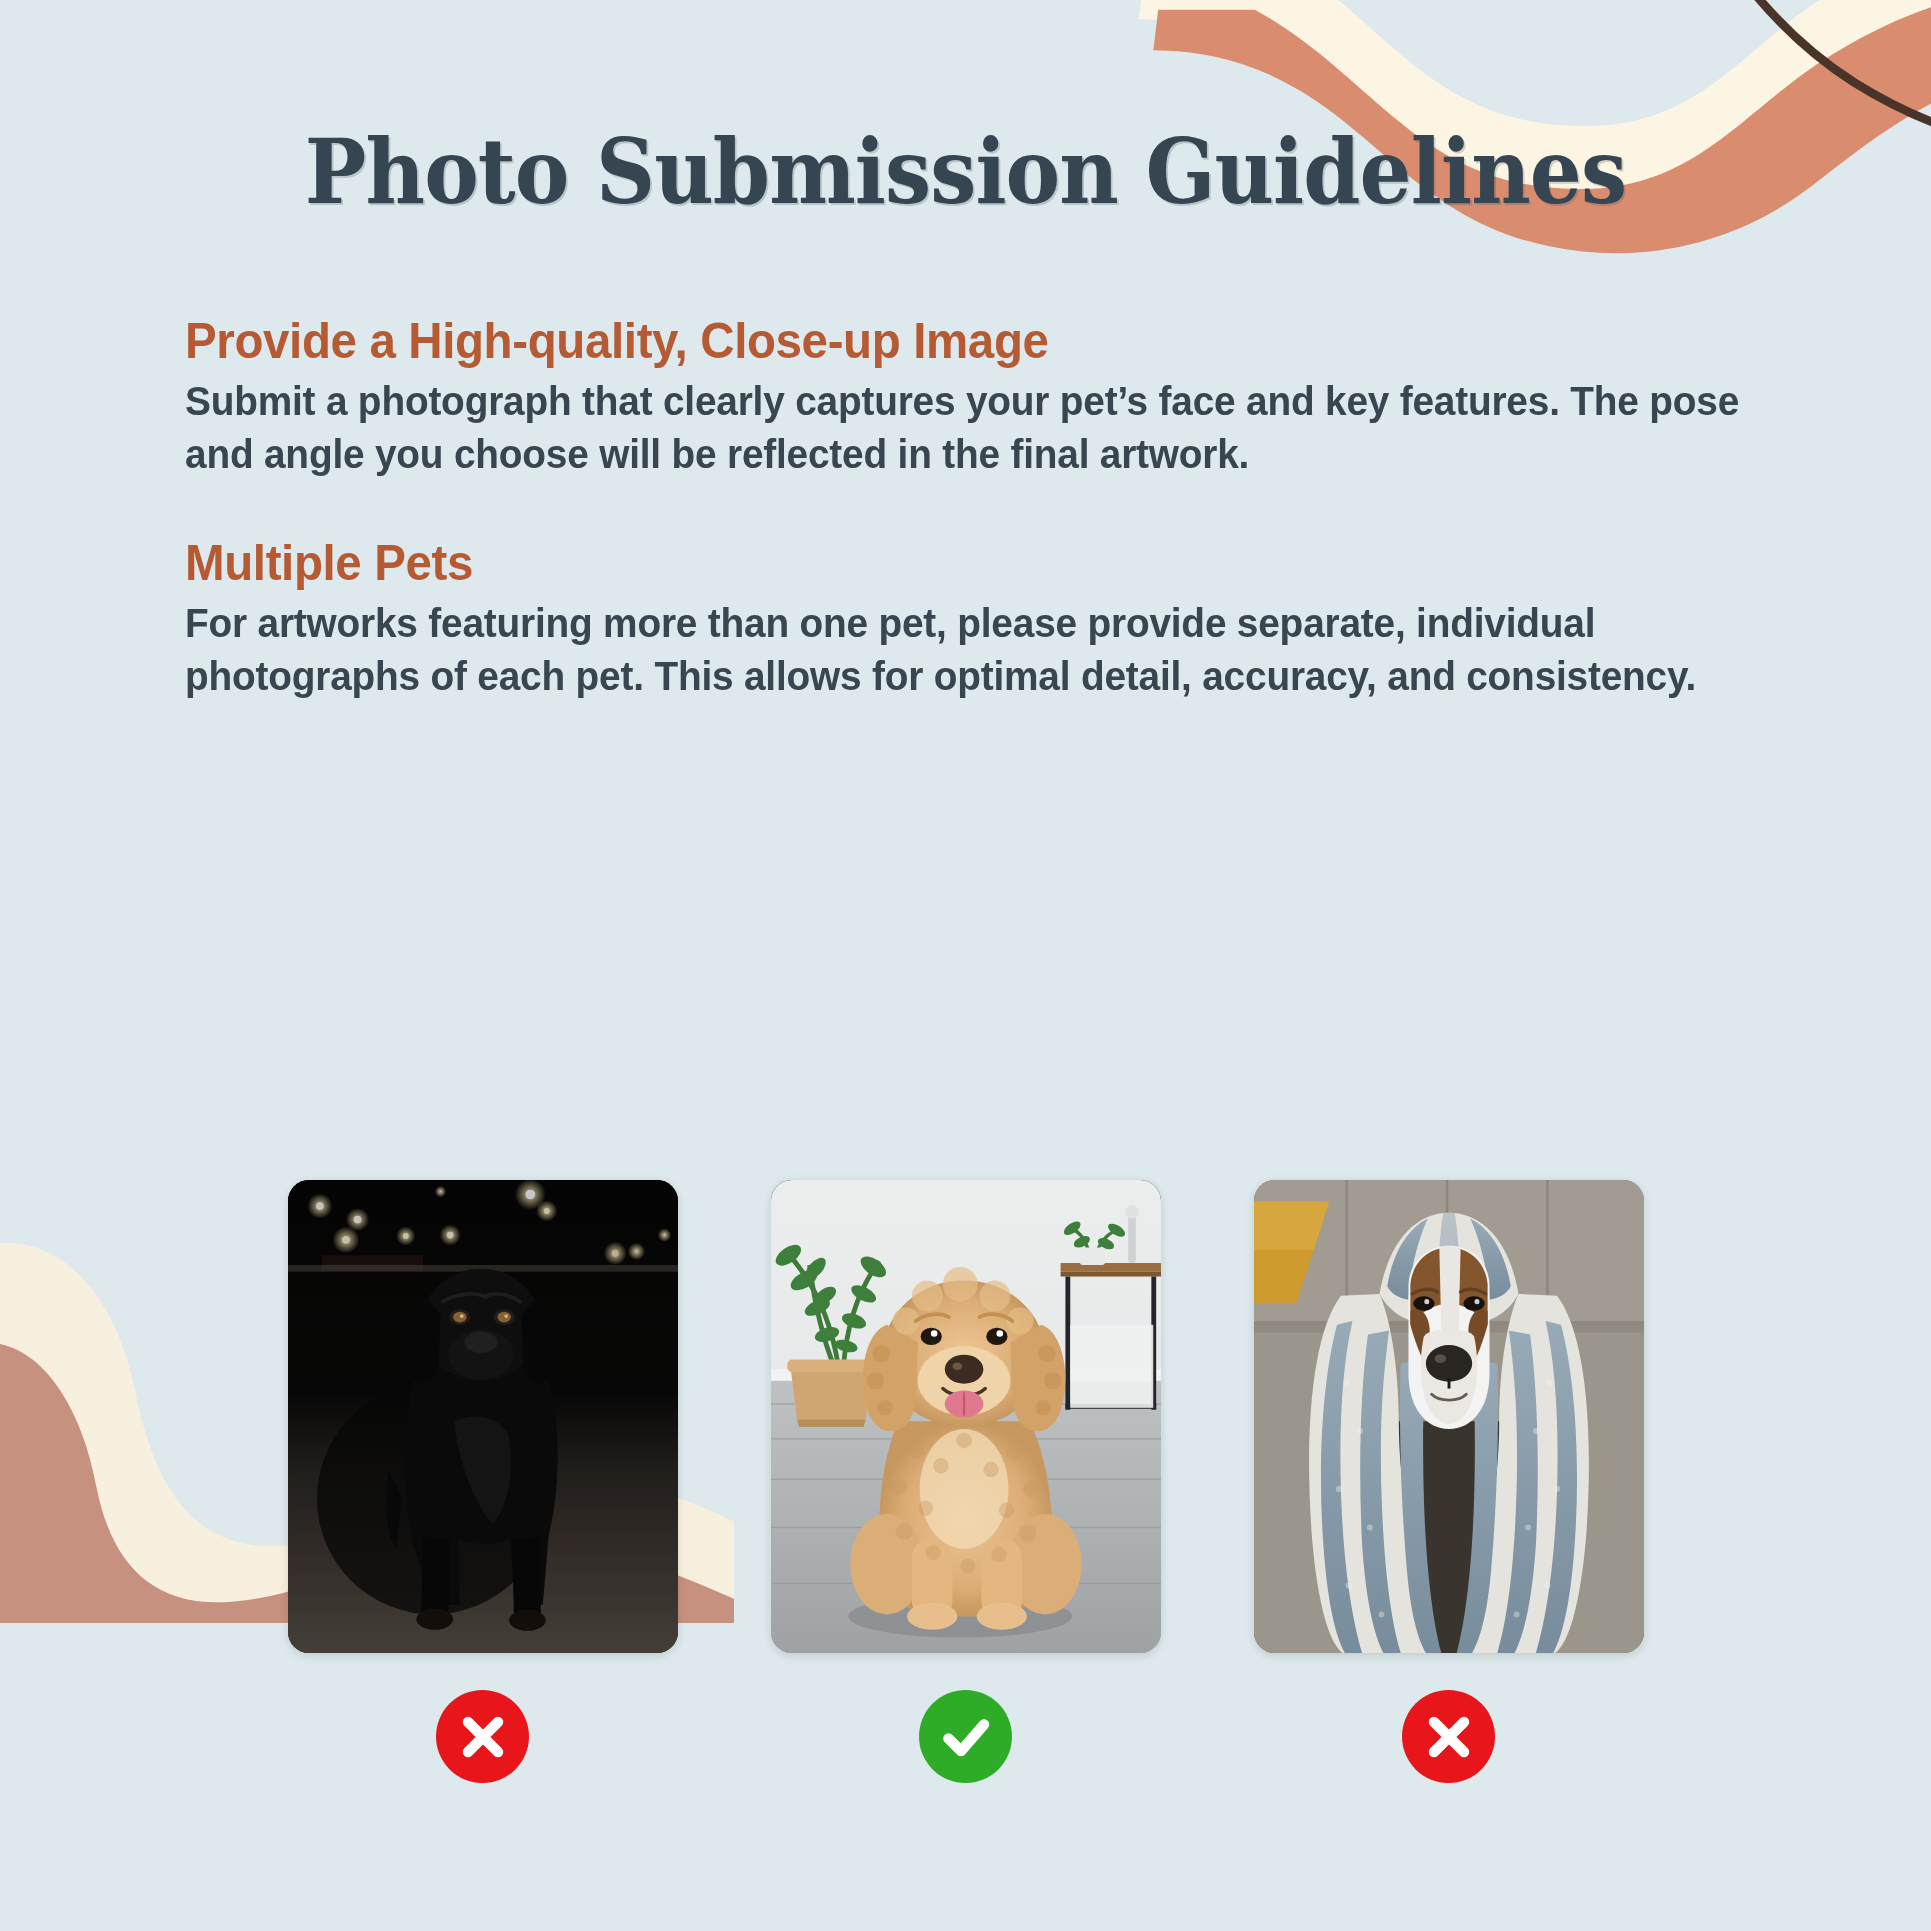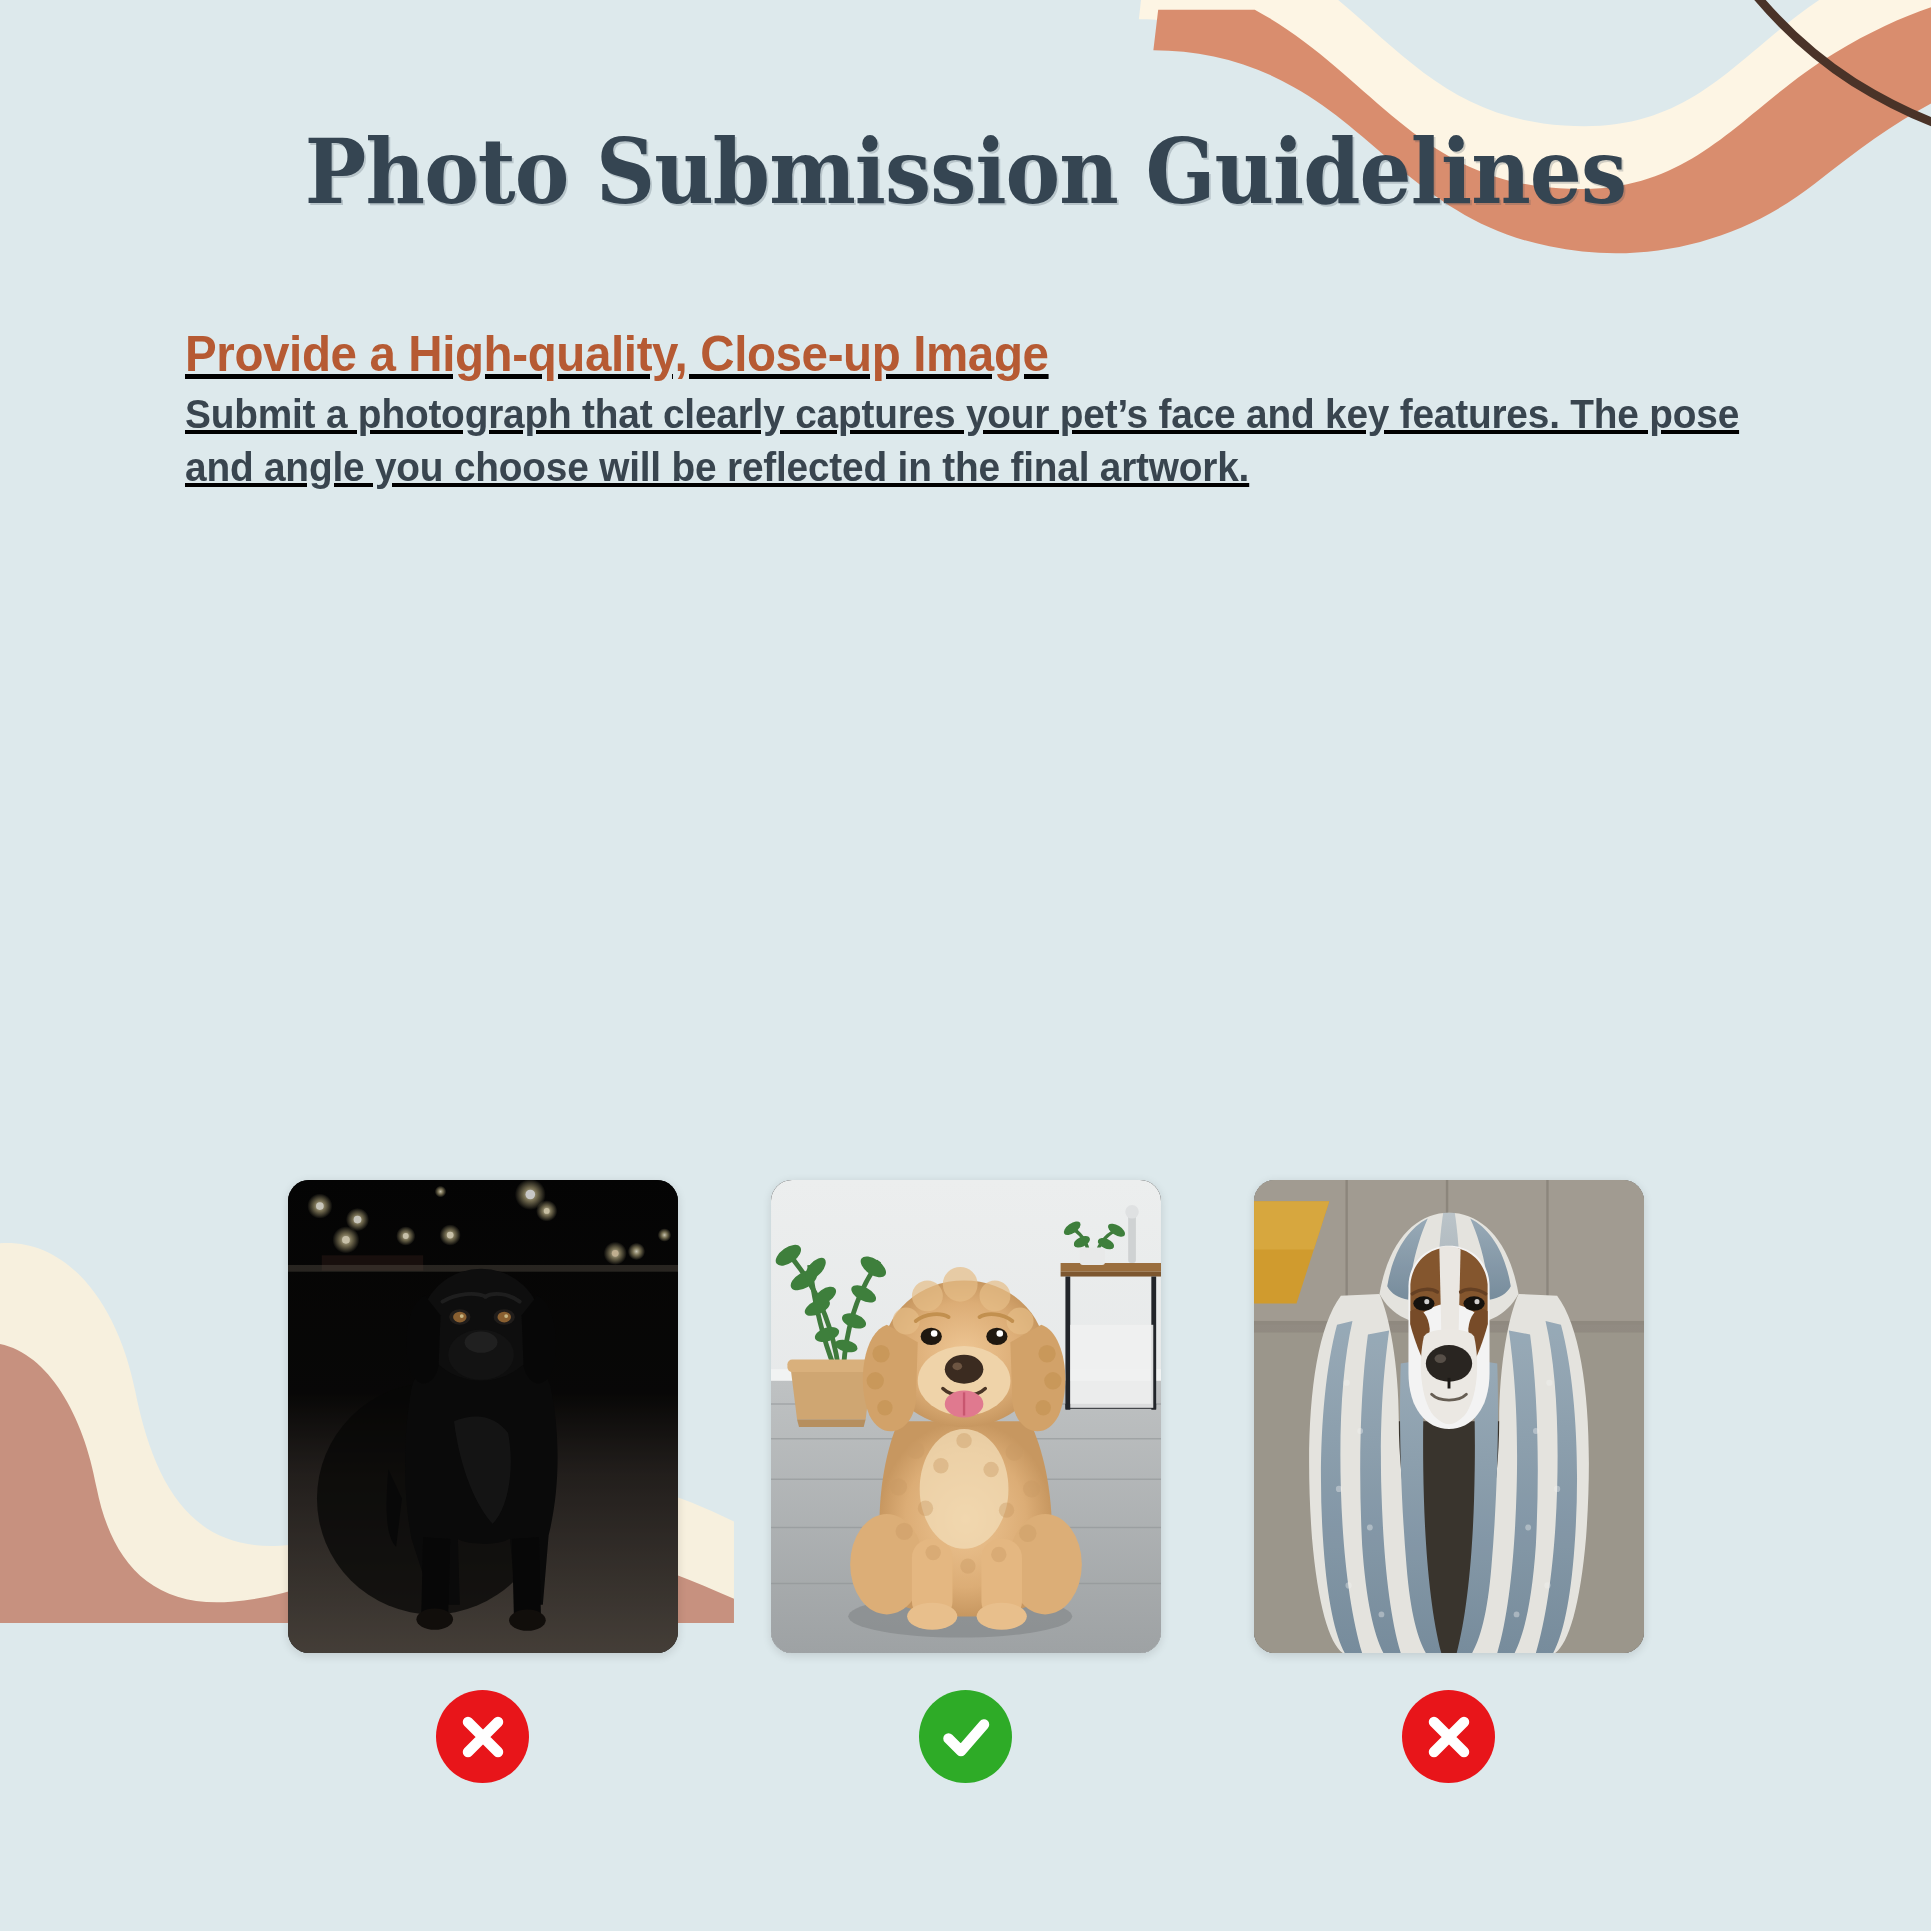--- a/index.html
+++ b/index.html
@@ -29,21 +29,21 @@
     font-weight:bold;
     font-size:89px;
     line-height:1.0;
     letter-spacing:-1px;
     color:#354552;
     transform:scaleX(0.92);
     text-shadow:1.9px 1.9px 0 rgba(53,69,82,0.22);
   }
 
   
-  .sections { position:absolute; top:325px; left:185px; width:1641px;text-decoration:underline; }
+  .sections { position:absolute; top:312px; left:185px; width:1641px; }
   .section { margin-bottom:54px; }
   .section-heading {
     color:#b65a33;
     font-size:50px;
     font-weight:bold;
     line-height:1.18;
     letter-spacing:-0.4px;
     transform:scaleX(0.95);
     transform-origin:left center;
     margin-bottom:3.9px;
@@ -111,20 +111,24 @@
   <h1 id="page-title">Photo Submission Guidelines</h1>
 
   <div class="sections">
 
     <div class="section">
       <div class="section-heading">Provide a High-quality, Close-up Image</div>
       <div class="section-body">Submit a photograph that clearly captures your pet’s face and key features. The pose and angle you choose will be reflected in the final artwork.</div>
     </div>
 
 
+    <div class="section">
+      <div class="section-heading">Multiple Pets</div>
+      <div class="section-body">For artworks featuring more than one pet, please provide separate, individual photographs of each pet. This allows for optimal detail, accuracy, and consistency.</div>
+    </div>
 
   </div>
 
   <div id="examples-row">
 
     <div class="example">
       <div class="photo-card">
         <svg viewBox="0 0 404 490" xmlns="http://www.w3.org/2000/svg">
           <defs>
             <linearGradient id="nightBg" x1="0" y1="0" x2="0" y2="1">

